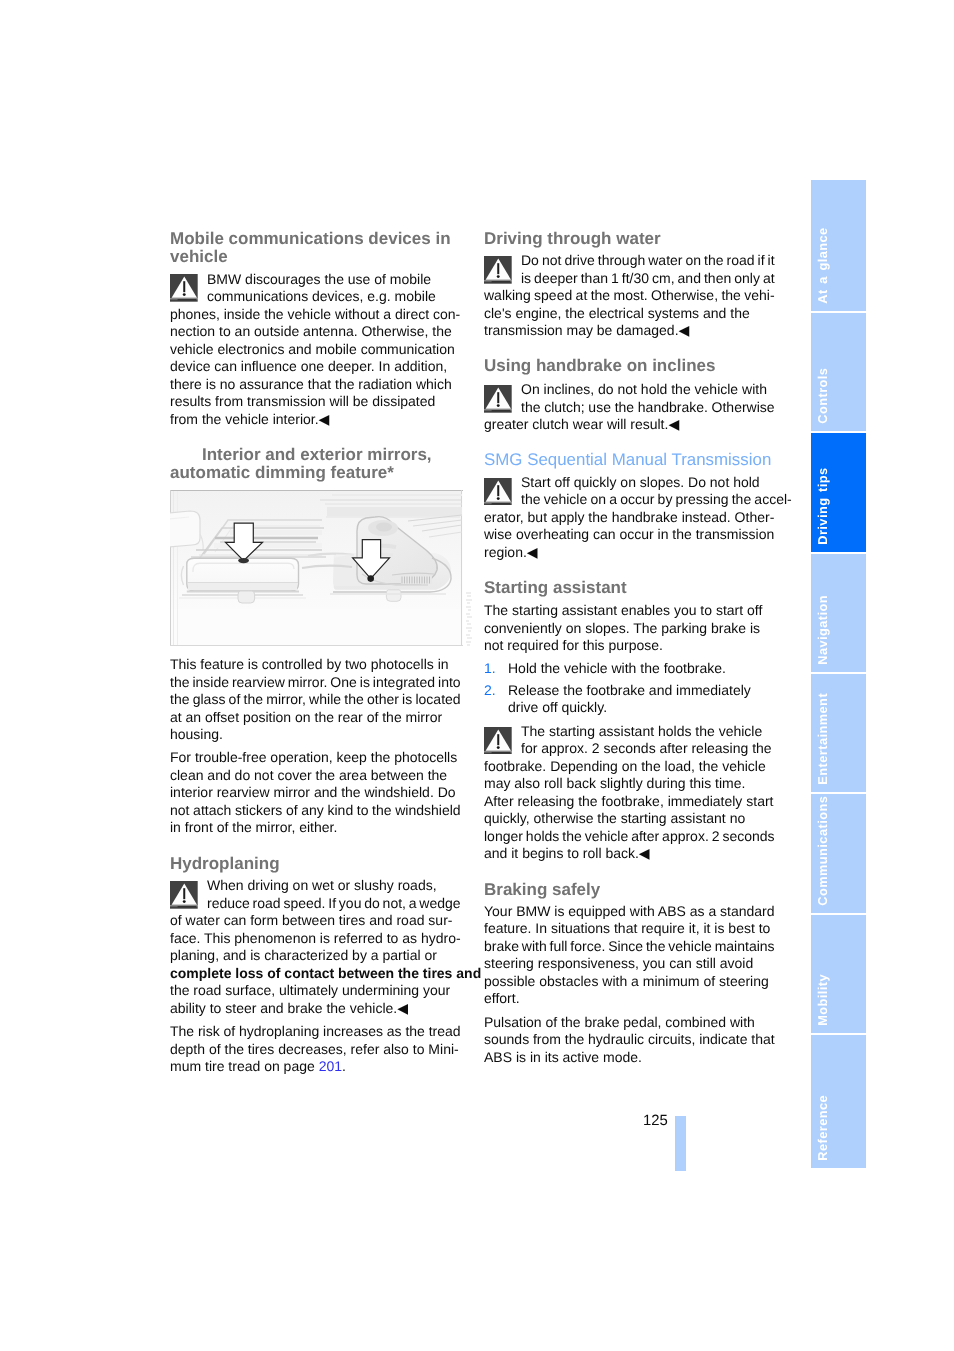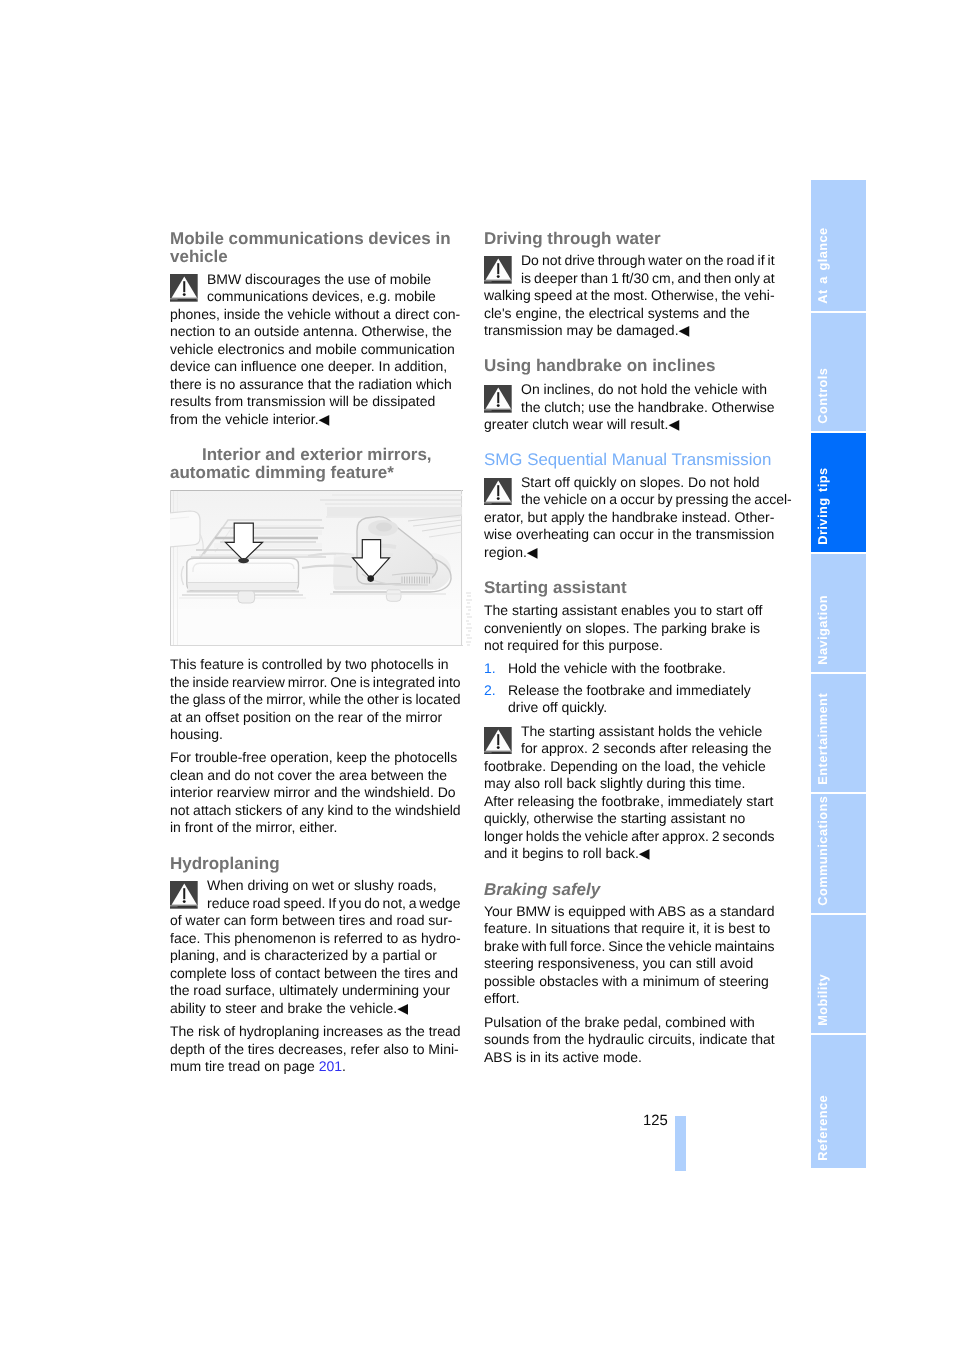--- a/index.html
+++ b/index.html
@@ -189,21 +189,21 @@
           <rect x="13.25" y="7.2" width="2.0" height="11.0" fill="#1c1c1c"></rect>
           <circle cx="14.25" cy="20.6" r="1.45" fill="#141414"></circle>
           <rect x="0" y="24.6" width="27.7" height="0.6" fill="#f2f2f2"></rect>
           <rect x="7.6" y="25.0" width="18.6" height="1.4" fill="#333333"></rect>
         </svg></span>
       <div class="ln" style="left: 207px; top: 877.2px;">When driving on wet or slushy roads,</div>
       <div class="ln" style="left: 207px; top: 894.7px; word-spacing: -1.087px;">reduce road speed. If you do not, a wedge</div>
       <div class="ln" style="left: 170px; top: 912.2px;">of water can form between tires and road sur-</div>
       <div class="ln" style="left: 170px; top: 929.7px; word-spacing: -0.028px;">face. This phenomenon is referred to as hydro-</div>
       <div class="ln" style="left: 170px; top: 947.2px;">planing, and is characterized by a partial or</div>
-      <div class="ln" style="left: 170px; top: 964.7px;">complete loss of contact between the tires and</div>
+      <div class="ln" style="left: 170px; top: 964.7px; font-weight: bold;">complete loss of contact between the tires and</div>
       <div class="ln" style="left: 170px; top: 982.2px;">the road surface, ultimately undermining your</div>
       <div class="ln" style="left: 170px; top: 999.7px;">ability to steer and brake the vehicle.◀</div>
       <div class="ln" style="left: 170px; top: 1023.3px; word-spacing: -0.064px;">The risk of hydroplaning increases as the tread</div>
       <div class="ln" style="left: 170px; top: 1040.8px;">depth of the tires decreases, refer also to Mini-</div>
       <div class="ln" style="left: 170px; top: 1058.3px;">mum tire tread on page <a class="pref">201</a>.</div>
       <div class="hd" style="left: 484px; top: 229.9px;">Driving through water</div>
       <span class="warn" style="left: 484px; top: 256.1px;"><svg width="27.7" height="27.7" viewBox="0 0 27.7 27.7" aria-hidden="true">
           <rect x="0" y="0" width="27.7" height="27.7" fill="#414141"></rect>
           <path d="M14.3 2.4 L27.0 23.8 L1.6 23.8 Z" fill="#fdfdfd"></path>
           <rect x="13.25" y="7.2" width="2.0" height="11.0" fill="#1c1c1c"></rect>
@@ -260,21 +260,21 @@
           <rect x="7.6" y="25.0" width="18.6" height="1.4" fill="#333333"></rect>
         </svg></span>
       <div class="ln" style="left: 521px; top: 722.8px;">The starting assistant holds the vehicle</div>
       <div class="ln" style="left: 521px; top: 740.3px;">for approx. 2 seconds after releasing the</div>
       <div class="ln" style="left: 484px; top: 757.8px;">footbrake. Depending on the load, the vehicle</div>
       <div class="ln" style="left: 484px; top: 775.3px;">may also roll back slightly during this time.</div>
       <div class="ln" style="left: 484px; top: 792.8px;">After releasing the footbrake, immediately start</div>
       <div class="ln" style="left: 484px; top: 810.3px;">quickly, otherwise the starting assistant no</div>
       <div class="ln" style="left: 484px; top: 827.8px; word-spacing: -0.957px;">longer holds the vehicle after approx. 2 seconds</div>
       <div class="ln" style="left: 484px; top: 845.3px;">and it begins to roll back.◀</div>
-      <div class="hd" style="left: 484px; top: 880.8px; font-style: italic;">Braking safely</div>
+      <div class="hd" style="left: 484px; top: 880.8px;">Braking safely</div>
       <div class="ln" style="left: 484px; top: 902.8px;">Your BMW is equipped with ABS as a standard</div>
       <div class="ln" style="left: 484px; top: 920.3px;">feature. In situations that require it, it is best to</div>
       <div class="ln" style="left: 484px; top: 937.8px; word-spacing: -1.064px;">brake with full force. Since the vehicle maintains</div>
       <div class="ln" style="left: 484px; top: 955.3px;">steering responsiveness, you can still avoid</div>
       <div class="ln" style="left: 484px; top: 972.8px;">possible obstacles with a minimum of steering</div>
       <div class="ln" style="left: 484px; top: 990.3px;">effort.</div>
       <div class="ln" style="left: 484px; top: 1013.5px;">Pulsation of the brake pedal, combined with</div>
       <div class="ln" style="left: 484px; top: 1031px; word-spacing: -0.072px;">sounds from the hydraulic circuits, indicate that</div>
       <div class="ln" style="left: 484px; top: 1048.5px;">ABS is in its active mode.</div>
     </div>

